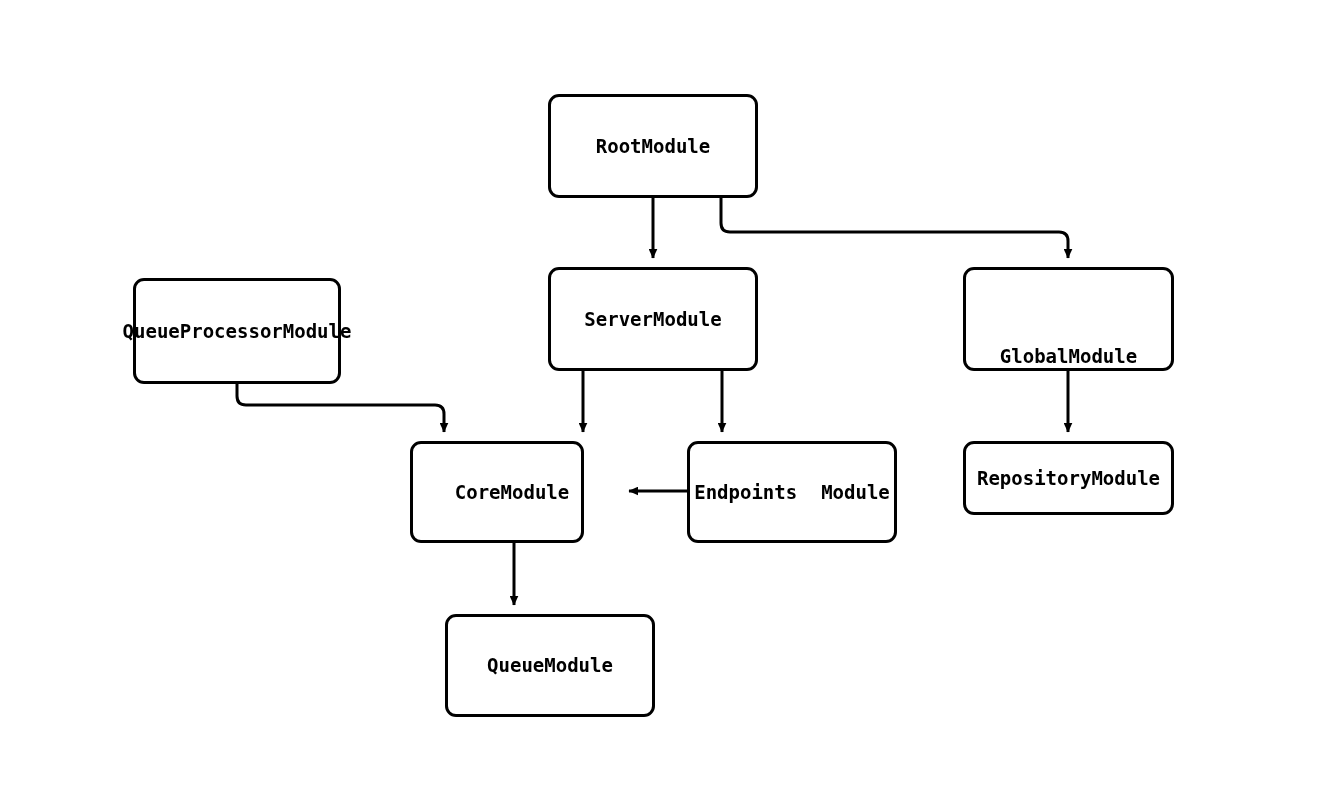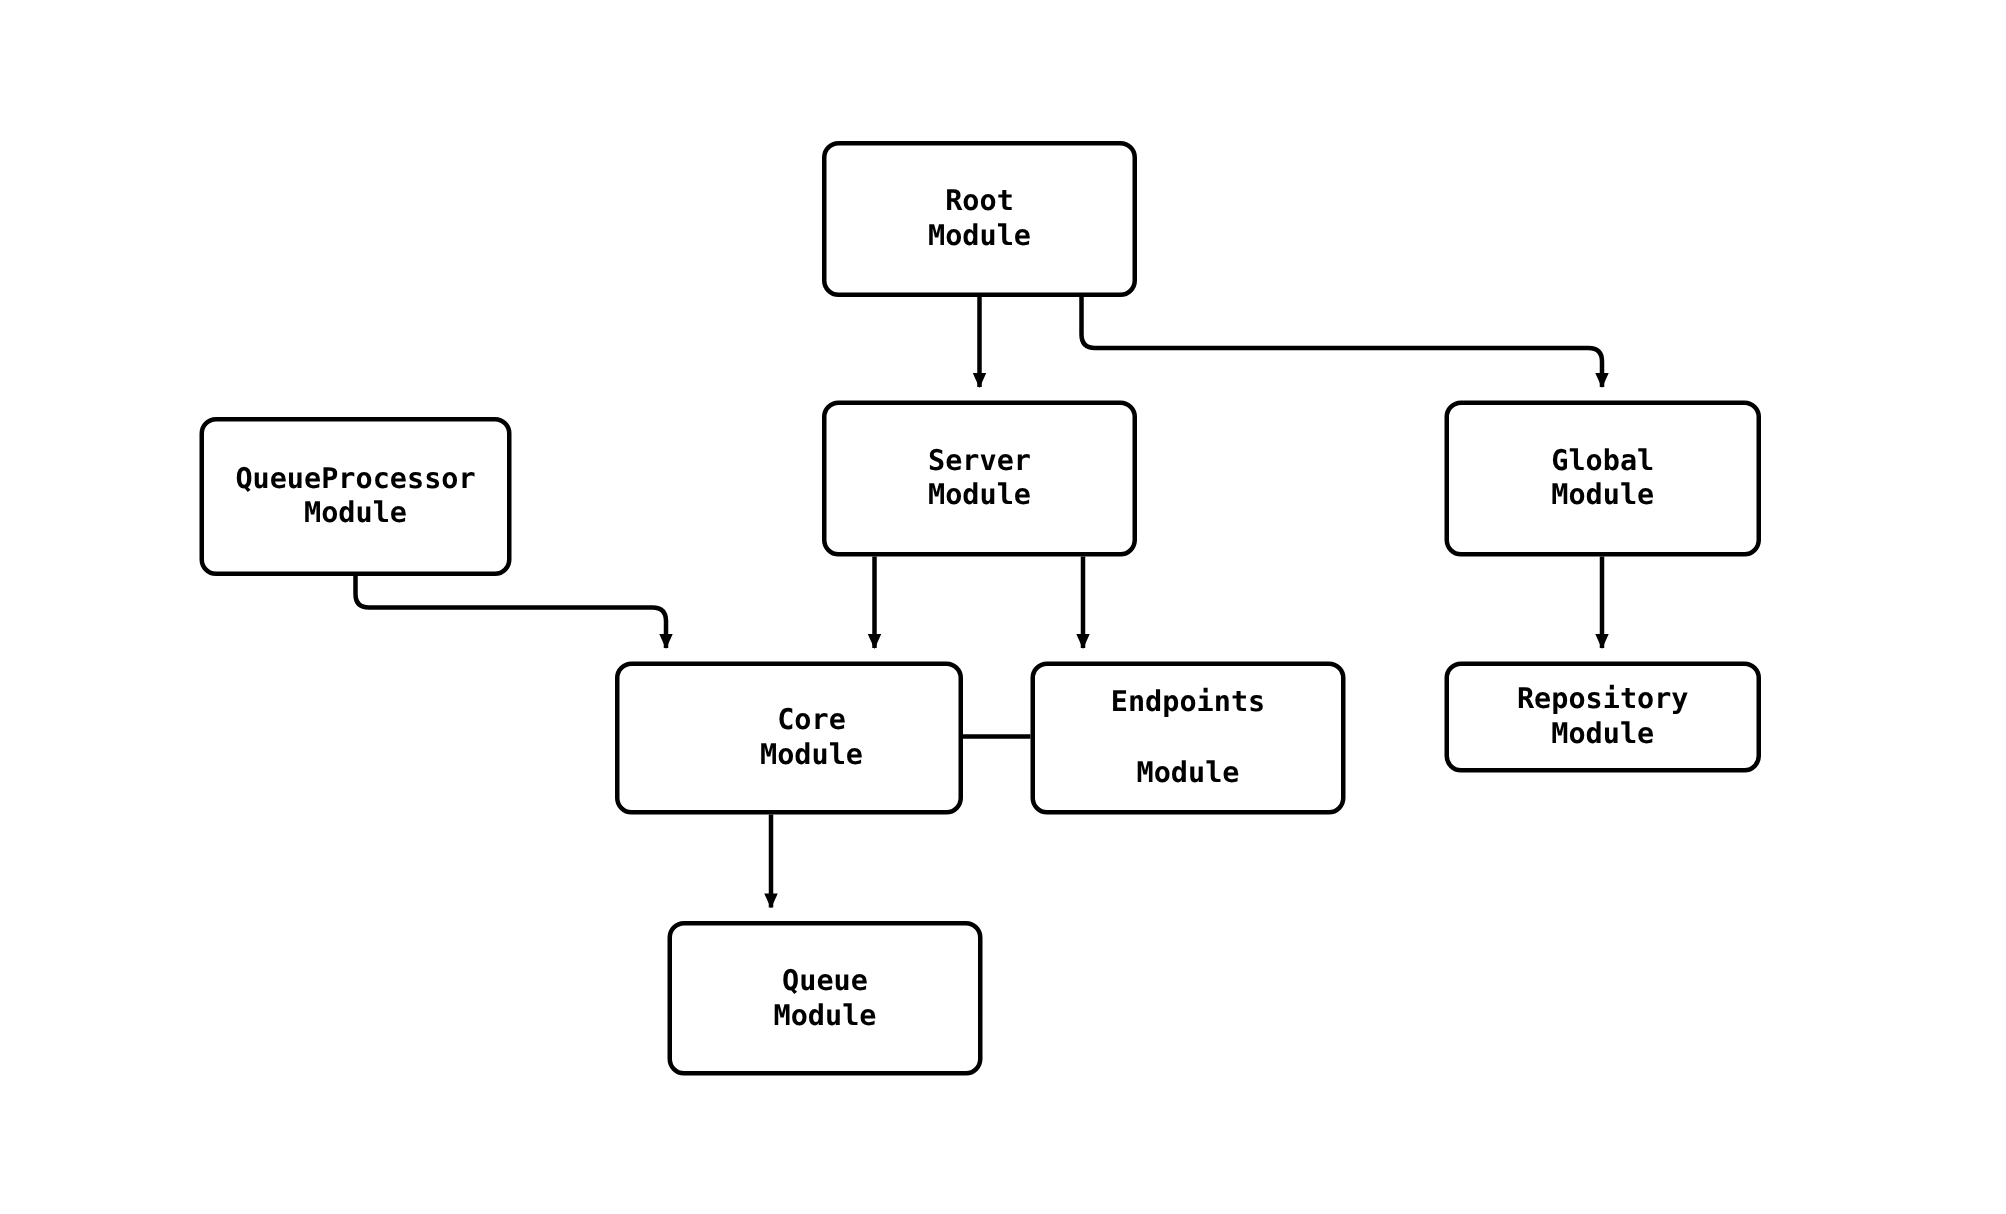--- a/index.html
+++ b/index.html
@@ -23,21 +23,20 @@
     height: 809px;
     pointer-events: none;
   }
   .node {
     position: absolute;
     box-sizing: border-box;
     background: #ffffff;
     border: 3px solid #000000;
     border-radius: 11px;
     display: flex;
-    flex-direction: column;
     align-items: center;
     justify-content: center;
     z-index: 2;
   }
   .node-line {
     font-family: "DejaVu Sans Mono", "Liberation Mono", monospace;
     font-weight: bold;
     font-size: 19px;
     line-height: 23px;
     color: #000000;
@@ -83,26 +82,26 @@
   <div class="node" style="left:133px; top:266px; width:208px; height:106px;margin-top:12px;">
     <div class="node-line">QueueProcessor</div>
     <div class="node-line">Module</div>
   </div>
 
   <div class="node" style="left:548px; top:267px; width:210px; height:104px;">
     <div class="node-line">Server</div>
     <div class="node-line">Module</div>
   </div>
 
-  <div class="node" style="left:963px; top:267px; width:211px; height:104px;">
+  <div class="node" style="left:963px; top:267px; width:211px; height:104px;align-items:flex-end;">
     <div class="node-line">Global</div>
     <div class="node-line">Module</div>
   </div>
 
-  <div class="node" style="left:410px; top:441px; width:232px; height:102px;padding-left:30px;">
+  <div class="node" style="left:410px; top:441px; width:174px; height:102px;padding-left:30px;">
     <div class="node-line">Core</div>
     <div class="node-line">Module</div>
   </div>
 
   <div class="node" style="left:687px; top:441px; width:210px; height:102px;gap:24px;">
     <div class="node-line">Endpoints</div>
     <div class="node-line">Module</div>
   </div>
 
   <div class="node" style="left:963px; top:441px; width:211px; height:74px;">

